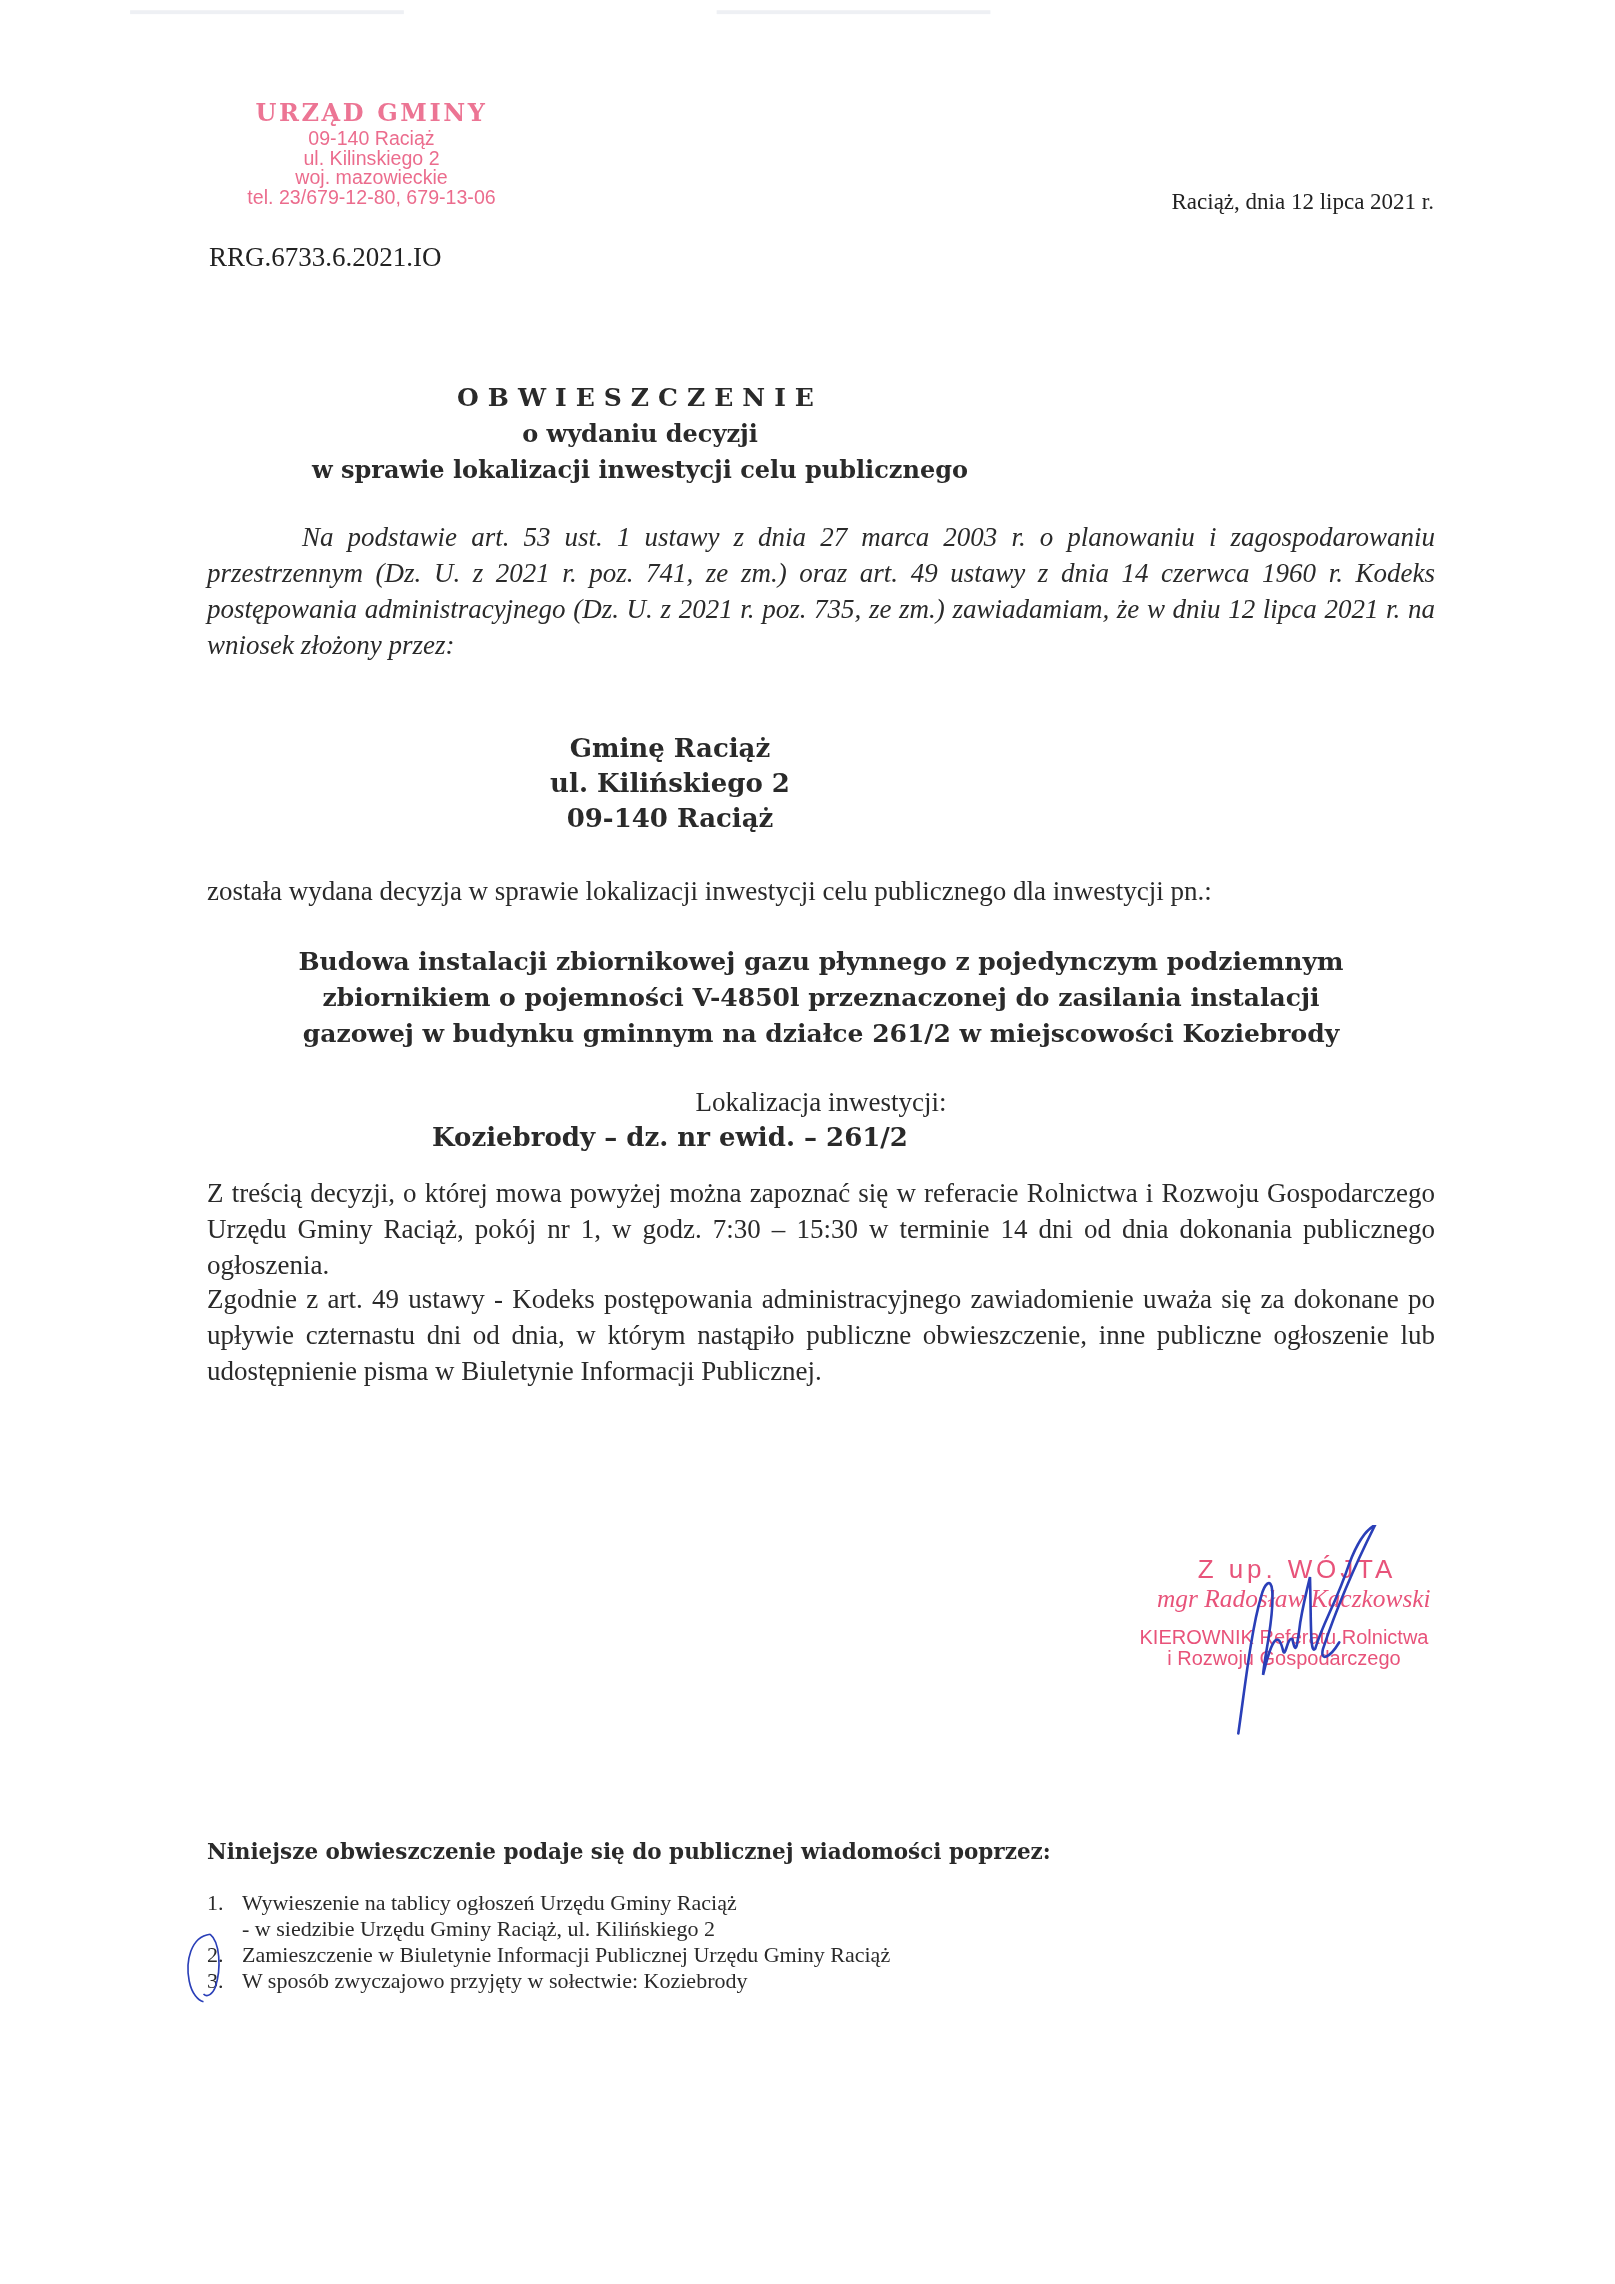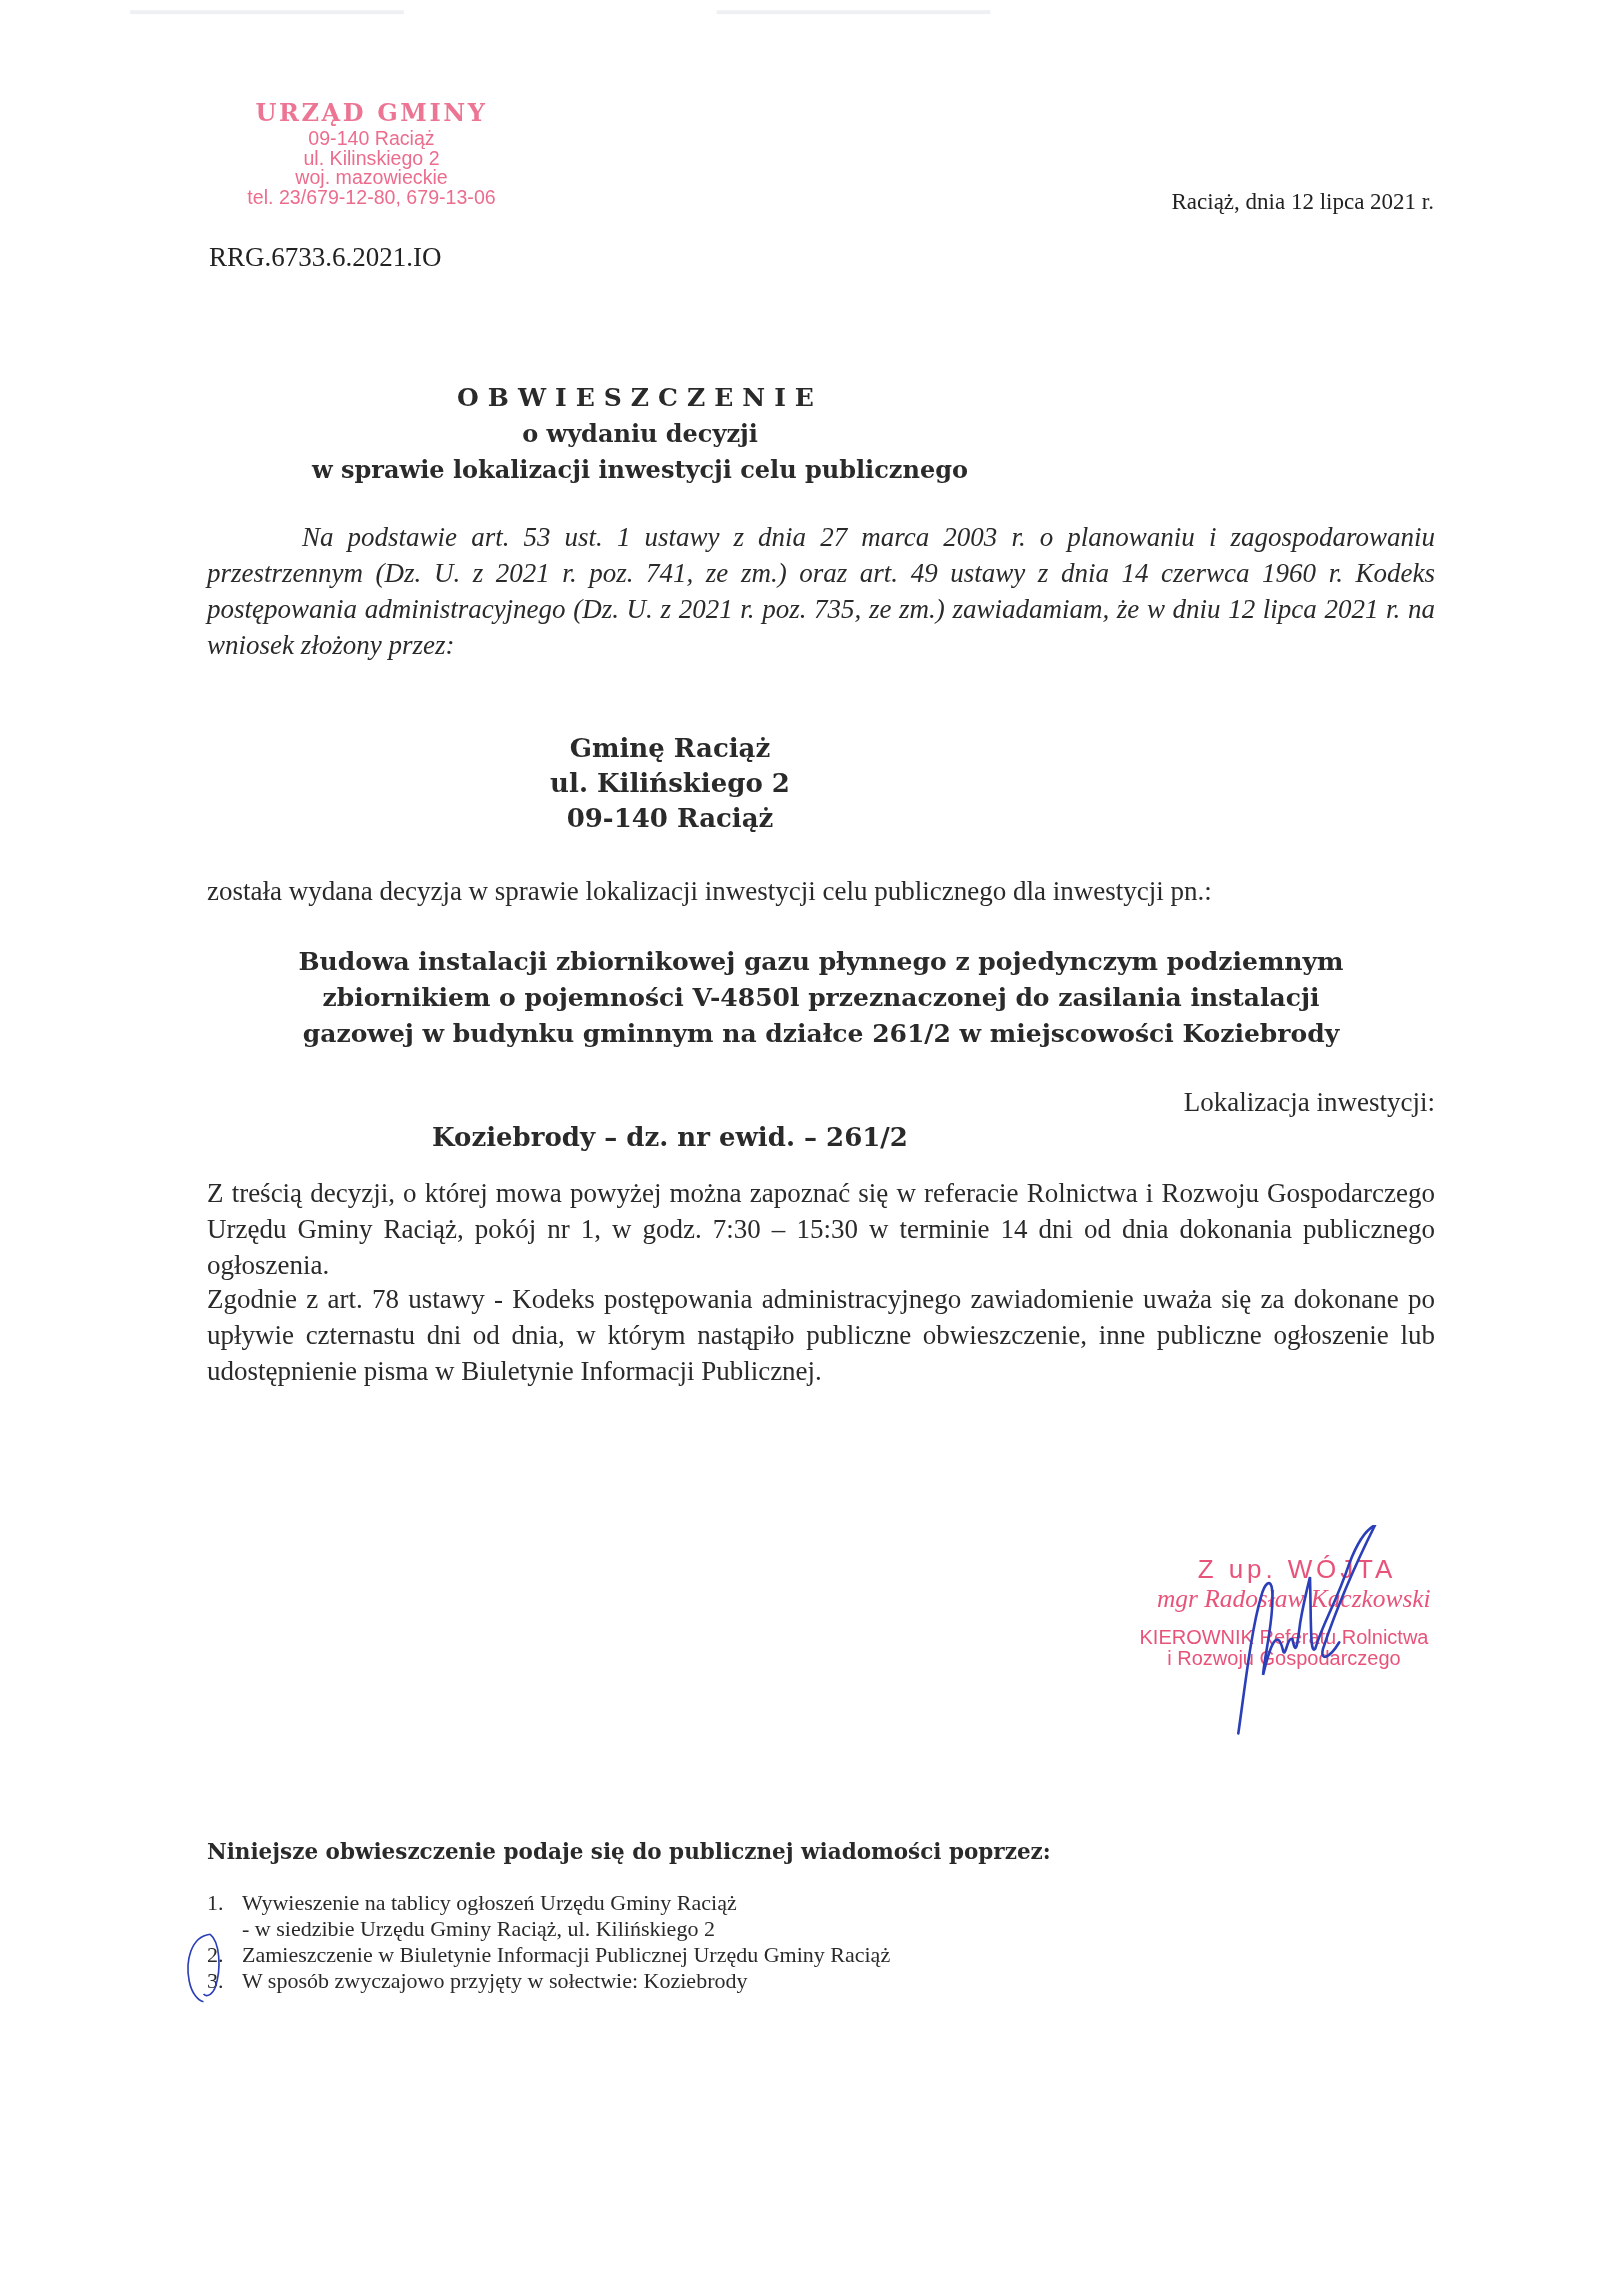--- a/index.html
+++ b/index.html
@@ -14,21 +14,21 @@
 
   .ref-number { left:209px; top:242px; font-size:27px; font-family:"Liberation Serif",serif; color:#222; }
   .place-date { left:1017px; top:189px; width:417px; text-align:right; font-size:23px; font-family:"Liberation Serif",serif; color:#222; }
 
   .heading { left:0; width:1280px; text-align:center; font-weight:bold; color:#2a2a2a; }
   .heading .h-main { font-size:25px; letter-spacing:9px; line-height:37px; }
   .heading .h-sub { font-size:24px; line-height:36px; }
 
   .para { left:207px; width:1228px; font-family:"Liberation Serif",serif; font-size:27px; line-height:36px; color:#2a2a2a; text-align:justify; }
   .para.indent { text-indent:95px; }
-  .para.nojust { text-align:right; }
+  .para.nojust { text-align:center; }
 
   .center-bold { left:0; width:1340px; text-align:center; font-weight:bold; font-size:26px; line-height:35px; color:#2a2a2a; }
 
   .project { left:207px; width:1228px; text-align:center; font-weight:bold; font-size:25px; line-height:36px; color:#2a2a2a; }
 
   .sign-stamp { left:1095px; top:1555px; width:378px; text-align:center; color:#e8537a; }
   .sign-stamp .s1 { font-family:"Liberation Sans",sans-serif; font-size:26px; line-height:29px; letter-spacing:3.9px; padding-left:26px; }
   .sign-stamp .s2 { font-family:"Liberation Serif",serif; font-style:italic; font-size:25.4px; line-height:29px; padding-left:19.6px; }
   .sign-stamp .s3 { font-family:"Liberation Sans",sans-serif; font-size:20px; line-height:21px; margin-top:14.3px; }
   .sign-stamp .s4 { font-family:"Liberation Sans",sans-serif; font-size:20px; line-height:21px; }
@@ -82,21 +82,21 @@
   <div>Budowa instalacji zbiornikowej gazu płynnego z pojedynczym podziemnym</div>
   <div>zbiornikiem o pojemności V-4850l przeznaczonej do zasilania instalacji</div>
   <div>gazowej w budynku gminnym na działce 261/2 w miejscowości Koziebrody</div>
 </div>
 
 <div class="abs para nojust" style="top:1084px;">Lokalizacja inwestycji:</div>
 <div class="abs center-bold" style="top:1120px; font-size:26px;">Koziebrody – dz. nr ewid. – 261/2</div>
 
 <div class="abs para" style="top:1175px;">Z treścią decyzji, o której mowa powyżej można zapoznać się w referacie Rolnictwa i Rozwoju Gospodarczego Urzędu Gminy Raciąż, pokój nr 1, w godz. 7:30 – 15:30 w terminie 14 dni od dnia dokonania publicznego ogłoszenia.</div>
 
-<div class="abs para" style="top:1281px;">Zgodnie z art. 78 ustawy - Kodeks postępowania administracyjnego zawiadomienie uważa się za dokonane po upływie czternastu dni od dnia, w którym nastąpiło publiczne obwieszczenie, inne publiczne ogłoszenie lub udostępnienie pisma w Biuletynie Informacji Publicznej.</div>
+<div class="abs para" style="top:1281px;">Zgodnie z art. 49 ustawy - Kodeks postępowania administracyjnego zawiadomienie uważa się za dokonane po upływie czternastu dni od dnia, w którym nastąpiło publiczne obwieszczenie, inne publiczne ogłoszenie lub udostępnienie pisma w Biuletynie Informacji Publicznej.</div>
 
 <div class="abs sign-stamp">
   <div class="s1">Z up. WÓJTA</div>
   <div class="s2">mgr Radosław Kaczkowski</div>
   <div class="s3">KIEROWNIK Referatu Rolnictwa</div>
   <div class="s4">i Rozwoju Gospodarczego</div>
 </div>
 <svg class="abs signature" viewBox="0 0 300 330">
   <path d="M20 320 C 30 250, 40 160, 55 110 C 60 90, 70 80, 72 100 C 76 140, 60 200, 58 230 C 70 180, 80 160, 88 190 C 92 210, 95 170, 103 175 C 108 200, 110 190, 115 150 C 120 120, 125 100, 130 80 C 132 150, 130 200, 138 190 C 150 150, 170 120, 190 60 C 205 20, 220 5, 230 0 C 200 60, 170 130, 150 190 C 145 210, 160 205, 175 180" fill="none" stroke="#2a3fb8" stroke-width="4" stroke-linecap="round"></path>
 </svg>

